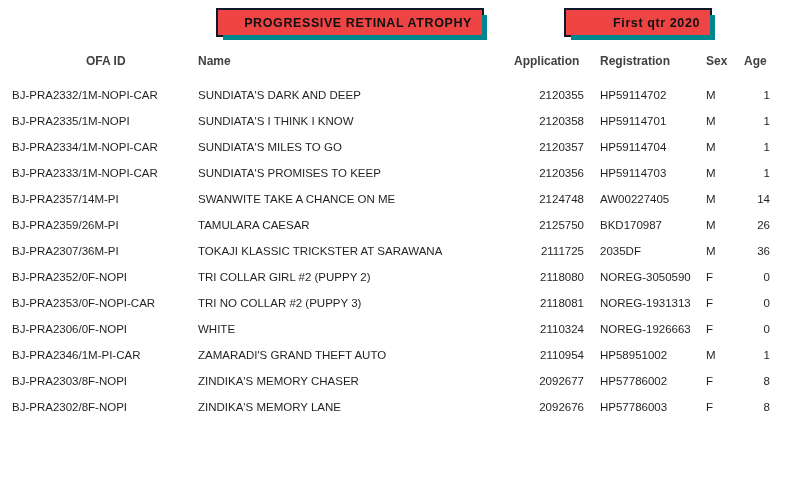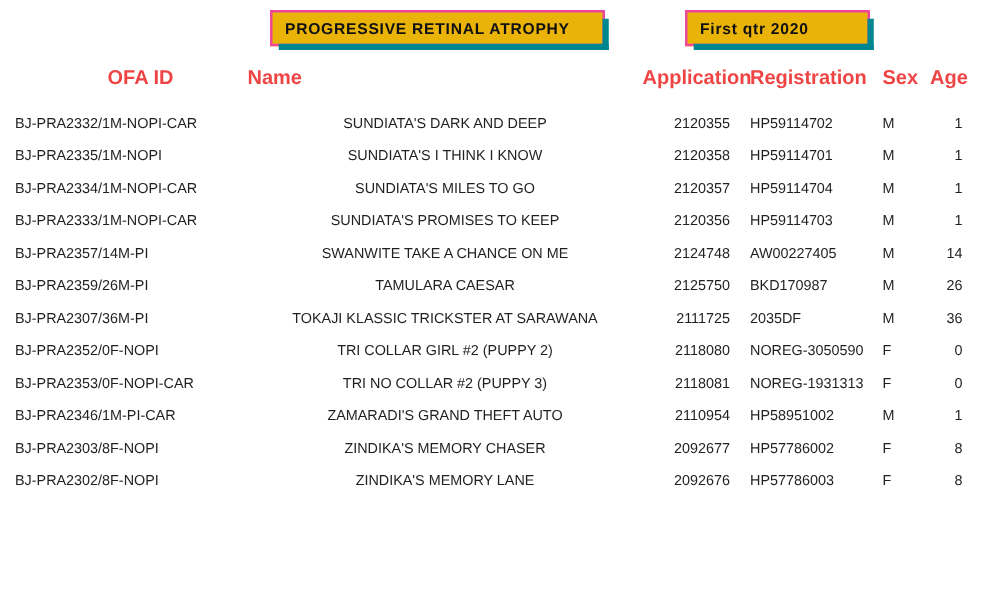--- a/index.html
+++ b/index.html
@@ -23,23 +23,23 @@
 
   
   .banner-row {
     position: relative;
     height: 44px;
   }
   .banner {
     position: absolute;
     top: 8px;
     box-sizing: border-box;
-    background: #eab308;
-    border: 2px solid #ec4899;
-    text-align: left;
+    background: #ef4444;
+    border: 2px solid #0f172a;
+    text-align: right;
     font-size: 12.5px;
     font-weight: bold;
     letter-spacing: 0.6px;
     color: #111111;
     padding: 6px 10px 5px 10px;
     line-height: 14px;
   }
   .banner::after {
     content: "";
     position: absolute;
@@ -61,35 +61,35 @@
   .banner-title {
     position: relative;
     z-index: 2;
     display: block;
   }
   #banner-disease {
     left: 216px;
     width: 268px;
   }
   #banner-quarter {
-    left: 548px;
+    left: 564px;
     width: 148px;
   }
 
   
   table.listing {
     width: 800px;
     border-collapse: collapse;
     table-layout: fixed;
     margin-top: 6px;
   }
   table.listing th {
-    font-size: 16px;
+    font-size: 12px;
     font-weight: bold;
-    color: #ef4444;
+    color: #404040;
     text-align: left;
     padding: 4px 0 14px 0;
     white-space: nowrap;
   }
   table.listing td {
     font-size: 11.5px;
     color: #231f20;
     padding: 7px 0 7px 0;
     white-space: nowrap;
     vertical-align: top;
@@ -97,21 +97,21 @@
   
   col.c-ofa   { width: 196px; }
   col.c-name  { width: 318px; }
   col.c-app   { width: 78px; }
   col.c-reg   { width: 106px; }
   col.c-sex   { width: 46px; }
   col.c-age   { width: 56px; }
 
   .col-ofa   { padding-left: 12px !important; }
   th.col-ofa { padding-left: 86px !important; }
-  .col-name  { padding-left: 2px !important; text-align: center; }
+  .col-name  { padding-left: 2px !important; }
   th.col-name{ padding-left: 2px !important; }
   .col-app   { text-align: right; padding-right: 8px !important; }
   th.col-app { text-align: right; padding-right: 8px !important; }
   .col-reg   { padding-left: 8px !important; }
   th.col-reg { padding-left: 8px !important; }
   .col-sex   { text-align: left; padding-left: 8px !important; }
   th.col-sex { text-align: left; padding-left: 8px !important; }
   .col-age   { text-align: right; padding-right: 30px !important; }
   th.col-age { text-align: right; padding-right: 26px !important; }
 </style>
@@ -215,20 +215,28 @@
         </tr>
         <tr>
           <td class="col-ofa">BJ-PRA2353/0F-NOPI-CAR</td>
           <td class="col-name">TRI NO COLLAR #2 (PUPPY 3)</td>
           <td class="col-app">2118081</td>
           <td class="col-reg">NOREG-1931313</td>
           <td class="col-sex">F</td>
           <td class="col-age">0</td>
         </tr>
         <tr>
+          <td class="col-ofa">BJ-PRA2306/0F-NOPI</td>
+          <td class="col-name">WHITE</td>
+          <td class="col-app">2110324</td>
+          <td class="col-reg">NOREG-1926663</td>
+          <td class="col-sex">F</td>
+          <td class="col-age">0</td>
+        </tr>
+        <tr>
           <td class="col-ofa">BJ-PRA2346/1M-PI-CAR</td>
           <td class="col-name">ZAMARADI'S GRAND THEFT AUTO</td>
           <td class="col-app">2110954</td>
           <td class="col-reg">HP58951002</td>
           <td class="col-sex">M</td>
           <td class="col-age">1</td>
         </tr>
         <tr>
           <td class="col-ofa">BJ-PRA2303/8F-NOPI</td>
           <td class="col-name">ZINDIKA'S MEMORY CHASER</td>

